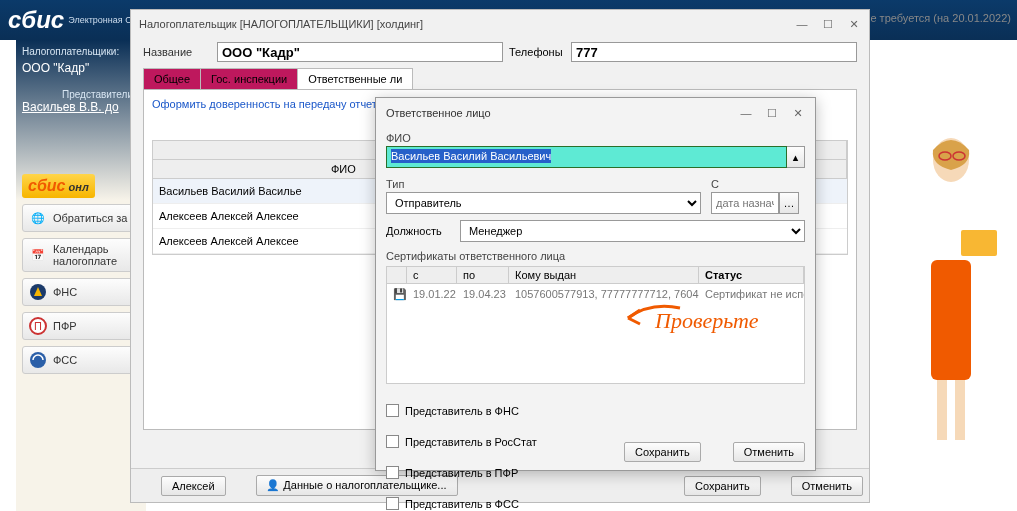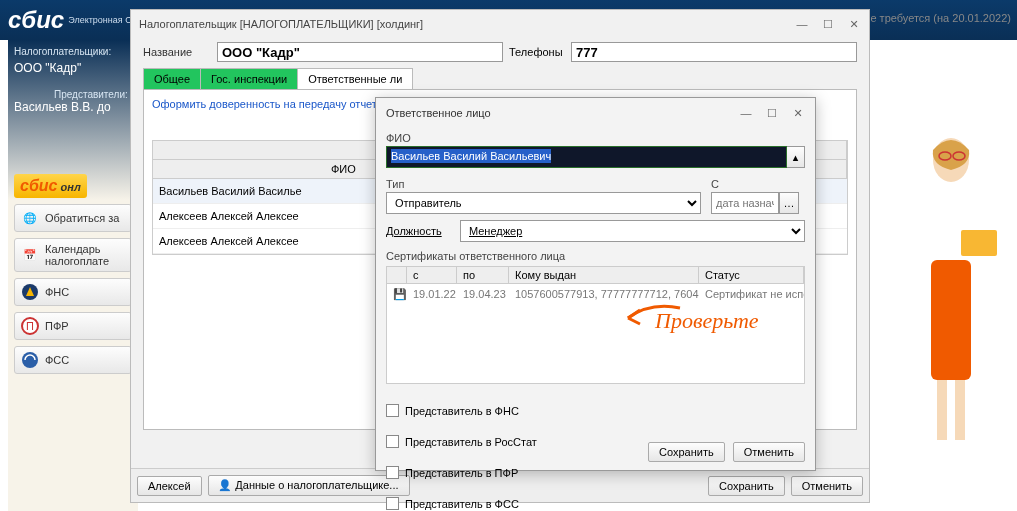--- a/index.html
+++ b/index.html
@@ -6,58 +6,58 @@
 body { background: #fff; width: 1017px; height: 511px; overflow: hidden; position: relative; }
 
 
 .topbar { position: absolute; top: 0; left: 0; right: 0; height: 40px; background: linear-gradient(#0b3a6a,#0a2f56); color: #fff; display: flex; align-items: center; padding-left: 8px; }
 .logo-text { font-size: 24px; font-weight: bold; font-style: italic; color: #fff; }
 .logo-sub { font-size: 9px; color: #cdddee; margin-left: 4px; }
 .status-line { position: absolute; right: 6px; top: 12px; font-size: 11px; color: #888; }
 .status-line .warn { color: #E03C00; }
 
 
-.sidebar { position: absolute; top: 40px; left: 8px; width: 130px; bottom: 0; background: linear-gradient(#0a2f56,#f7f3e9 160px); padding: 6px; color: #fff; }
+.sidebar { position: absolute; top: 40px; left: 16px; width: 130px; bottom: 0; background: linear-gradient(#0a2f56,#f7f3e9 160px); padding: 6px; color: #fff; }
 .sidebar .faded-top { color:#d7e5f2; font-size:10px; }
 .sidebar .org { color:#fff; font-size:12px; margin: 4px 0 14px 0; }
 .sidebar .sec-label { color: #d7e5f2; font-size: 10px; padding-left: 40px; }
-.sidebar .rep-name { color:#fff; font-size:12px; margin-bottom:20px;}
+.sidebar .rep-name { color:#fff; font-size:12px; margin-bottom:20px;text-decoration:underline;}
 .sidebtn { display:flex; align-items:center; gap:6px; background: linear-gradient(#fdfdfd,#e8e8e8); border:1px solid #ccc; border-radius:3px; padding:4px 6px; margin:6px 0; color:#333; cursor:pointer; overflow:hidden; white-space:nowrap; }
 .sidebtn .ic { width:18px; height:18px; display:flex; align-items:center; justify-content:center; }
 .online-badge { background: linear-gradient(#ffd54a,#f7b500); border-radius:3px; padding:3px 6px; color:#333; font-style:italic; font-weight:bold; margin-top:40px; display:inline-block; }
 .online-badge .sb { color:#F05A00; font-style:italic; font-size:16px; font-weight:bold; }
 
 
 .win1 { position: absolute; left: 130px; top: 9px; width: 740px; height: 494px; background:#f1f1f1; border:1px solid #bbb; }
 .win1 .titlebar { height: 28px; display:flex; align-items:center; padding:0 8px; color:#444; justify-content:space-between; }
 .winbtns { display:flex; gap:12px; }
 .winctl { width:14px; height:14px; color:#666; display:flex; align-items:center; justify-content:center; cursor:pointer; }
 .form-row { display:flex; align-items:center; margin:4px 12px; gap:6px; }
 .form-row label { width:68px; color:#333; }
 .form-row input { flex:1; border:1px solid #999; padding:2px 4px; height:20px; font-size:13px; }
 .tel-lbl { width:56px; background:#f1f1f1; text-align:left; }
 .tabs { display:flex; border-bottom:1px solid #bbb; margin:6px 12px 0 12px; }
-.tab { padding:4px 10px; border:1px solid #bbb; border-bottom:none; background:#22c55e; margin-right:-1px; cursor:pointer; }
+.tab { padding:4px 10px; border:1px solid #bbb; border-bottom:none; background:#be185d; margin-right:-1px; cursor:pointer; }
 .tab.active { background:#fff; }
 .tabbody { background:#fff; margin:0 12px; border:1px solid #bbb; border-top:none; height: 340px; position:relative; padding:8px; }
 .link { color:#1a57c9; cursor:pointer; }
 .resp-table { width:100%; border:1px solid #ccc; margin-top:30px; }
 .resp-table .hdr { display:flex; background:#eee; border-bottom:1px solid #ccc; }
 .resp-table .hdr > div { padding:3px 6px; border-right:1px solid #ccc; text-align:center; }
 .trow { display:flex; border-bottom:1px solid #eee; }
 .trow > div { padding:6px; white-space:nowrap; overflow:hidden; }
 .bbar { position:absolute; bottom:0; left:0; right:0; display:flex; gap:6px; padding:6px; background:#eee; border-top:1px solid #ccc; align-items:center; }
-.btn { background:linear-gradient(#fdfdfd,#e6e6e6); border:1px solid #aaa; padding:3px 10px; border-radius:2px; cursor:pointer; }
+.btn { background:linear-gradient(#fdfdfd,#e6e6e6); border:1px solid #aaa; padding:3px 10px; border-radius:2px; cursor:pointer;margin-left:24px; }
 
 
 .win2 { position:absolute; left:375px; top:97px; width:441px; height:374px; background:#f3f3f3; border:1px solid #999; box-shadow:0 3px 14px rgba(0,0,0,.25); }
 .win2 .titlebar { height:30px; display:flex; align-items:center; justify-content:space-between; padding:0 10px; color:#333; font-size:12px; }
 .field-lbl { color:#444; margin:4px 10px 2px; }
 .fio-wrap { display:flex; margin:0 10px; }
-.fio-input { flex:1; border:1px solid #2a6f2a; padding:3px 4px; background:#0f172a; color:#1a57c9; height:22px; }
+.fio-input { flex:1; border:1px solid #2a6f2a; padding:3px 4px; background:#5eead4; color:#1a57c9; height:22px; }
 .fio-input::selection { background:#2660c9; color:#fff; }
 .sel-highlight { background:#2660c9; color:#fff; padding:1px 0; }
 .dd-btn { width:18px; border:1px solid #999; border-left:none; background:linear-gradient(#fdfdfd,#e6e6e6); display:flex; align-items:center; justify-content:center; cursor:pointer; }
 .row2 { display:flex; gap:10px; margin:0 10px; }
 .sel { border:1px solid #999; padding:2px 4px; height:22px; background:#fff; width:100%; }
 .dateinp { border:1px solid #999; padding:2px 4px; height:22px; color:#aaa; width:68px; }
 .ell { width:20px; height:22px; border:1px solid #999; background:linear-gradient(#fdfdfd,#e6e6e6); cursor:pointer; }
 .cert-box { margin:4px 10px; border:1px solid #ccc; background:#fff; height:118px; }
 .cert-hdr { display:flex; background:#eee; border-bottom:1px solid #ccc; font-size:11px; }
 .cert-hdr > div { padding:2px 6px; border-right:1px solid #ccc; }
@@ -236,33 +236,33 @@
     </div>
     <div style="width:94px;">
       <div class="field-lbl" style="margin-left:0;">С</div>
       <div style="display:flex;">
         <input class="dateinp" placeholder="дата назнач" style="">
         <button class="ell">…</button>
       </div>
     </div>
   </div>
 
-  <div class="row2" style="margin-top:6px; align-items:center;text-decoration:underline;">
+  <div class="row2" style="margin-top:6px; align-items:center;">
     <div style="width:78px;">Должность</div>
     <select class="sel"><option>Менеджер</option></select>
   </div>
 
   <div class="field-lbl" style="margin-top:8px;">Сертификаты ответственного лица</div>
   <div class="cert-box">
     <div class="cert-hdr">
       <div style="width:20px;"></div>
       <div style="width:50px;">с</div>
       <div style="width:52px;">по</div>
       <div style="flex:1;">Кому выдан</div>
-      <div style="width:105px;">Статус</div>
+      <div style="width:105px;font-weight:bold;">Статус</div>
     </div>
     <div class="cert-row">
       <div style="width:20px;text-align:center;">💾</div>
       <div style="width:50px;">19.01.22</div>
       <div style="width:52px;">19.04.23</div>
       <div style="flex:1;">1057600577913, 77777777712, 7604074</div>
       <div style="width:105px;">Сертификат не испол</div>
     </div>
   </div>
 

